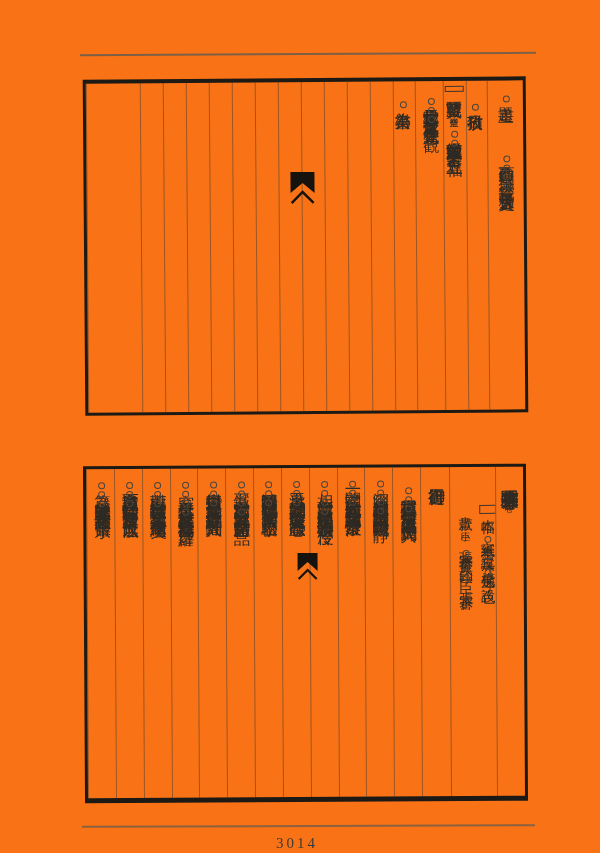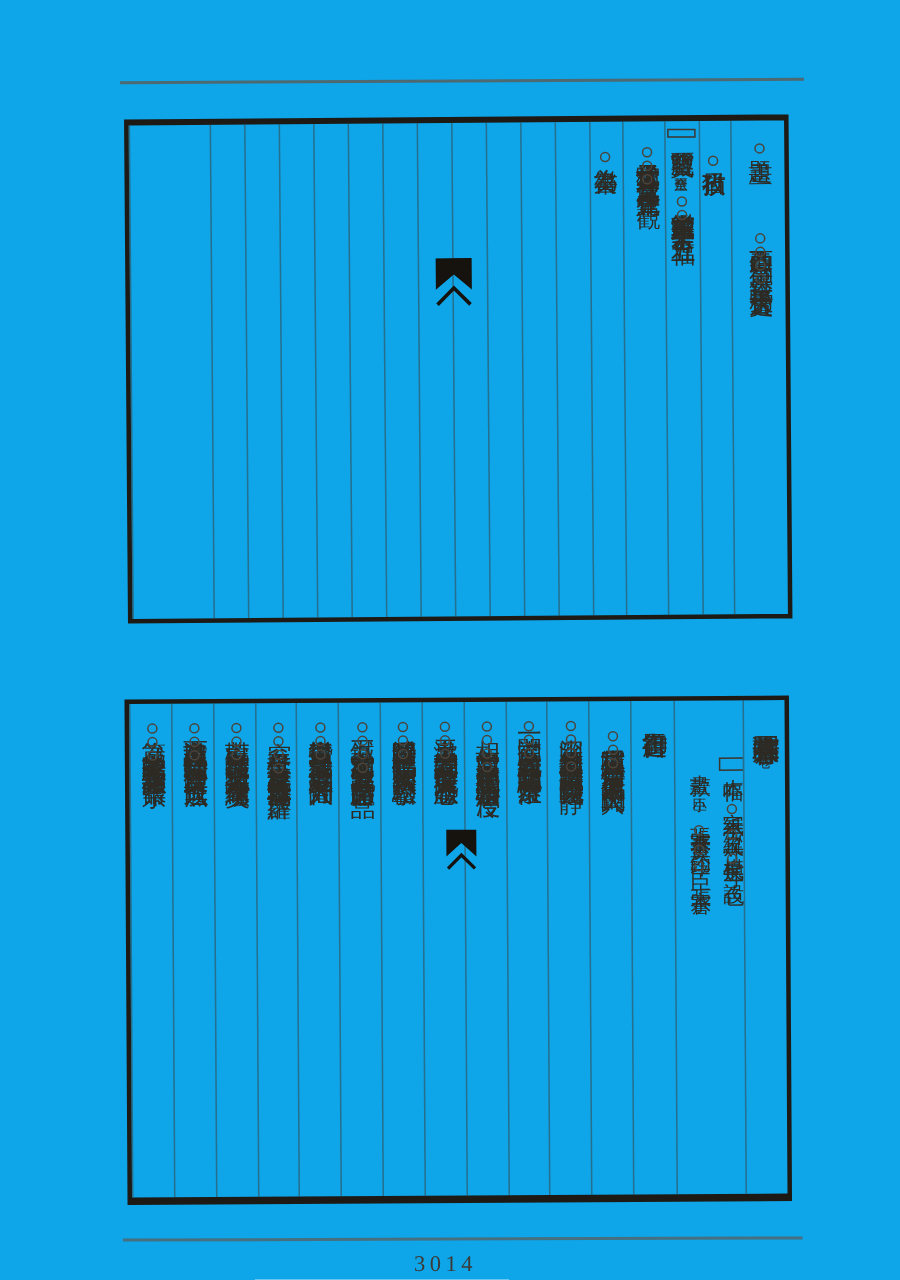--- a/index.html
+++ b/index.html
@@ -1,18 +1,18 @@
 <!DOCTYPE html>
 <html><head>
 <meta charset="utf-8">
 <style>
   html,body{margin:0;padding:0;}
   .page{
     position:relative; width:600px; height:853px;
-    background:#0ea5e9;
+    background:#f97316;
     font-family:"Liberation Serif","DejaVu Serif",serif;
     overflow:hidden;
   }
   .rule{position:absolute; background:#5e5a52;}
   .rule.top{left:80px; top:53px; width:456px; height:2px; transform:rotate(-0.3deg); opacity:.8;}
   .rule.bottom{left:82px; top:825px; width:453px; height:1.5px; transform:rotate(-0.18deg); opacity:.7;}
 
   .box{
     position:absolute; box-sizing:border-box;
     border:3px solid #1d1a15;

